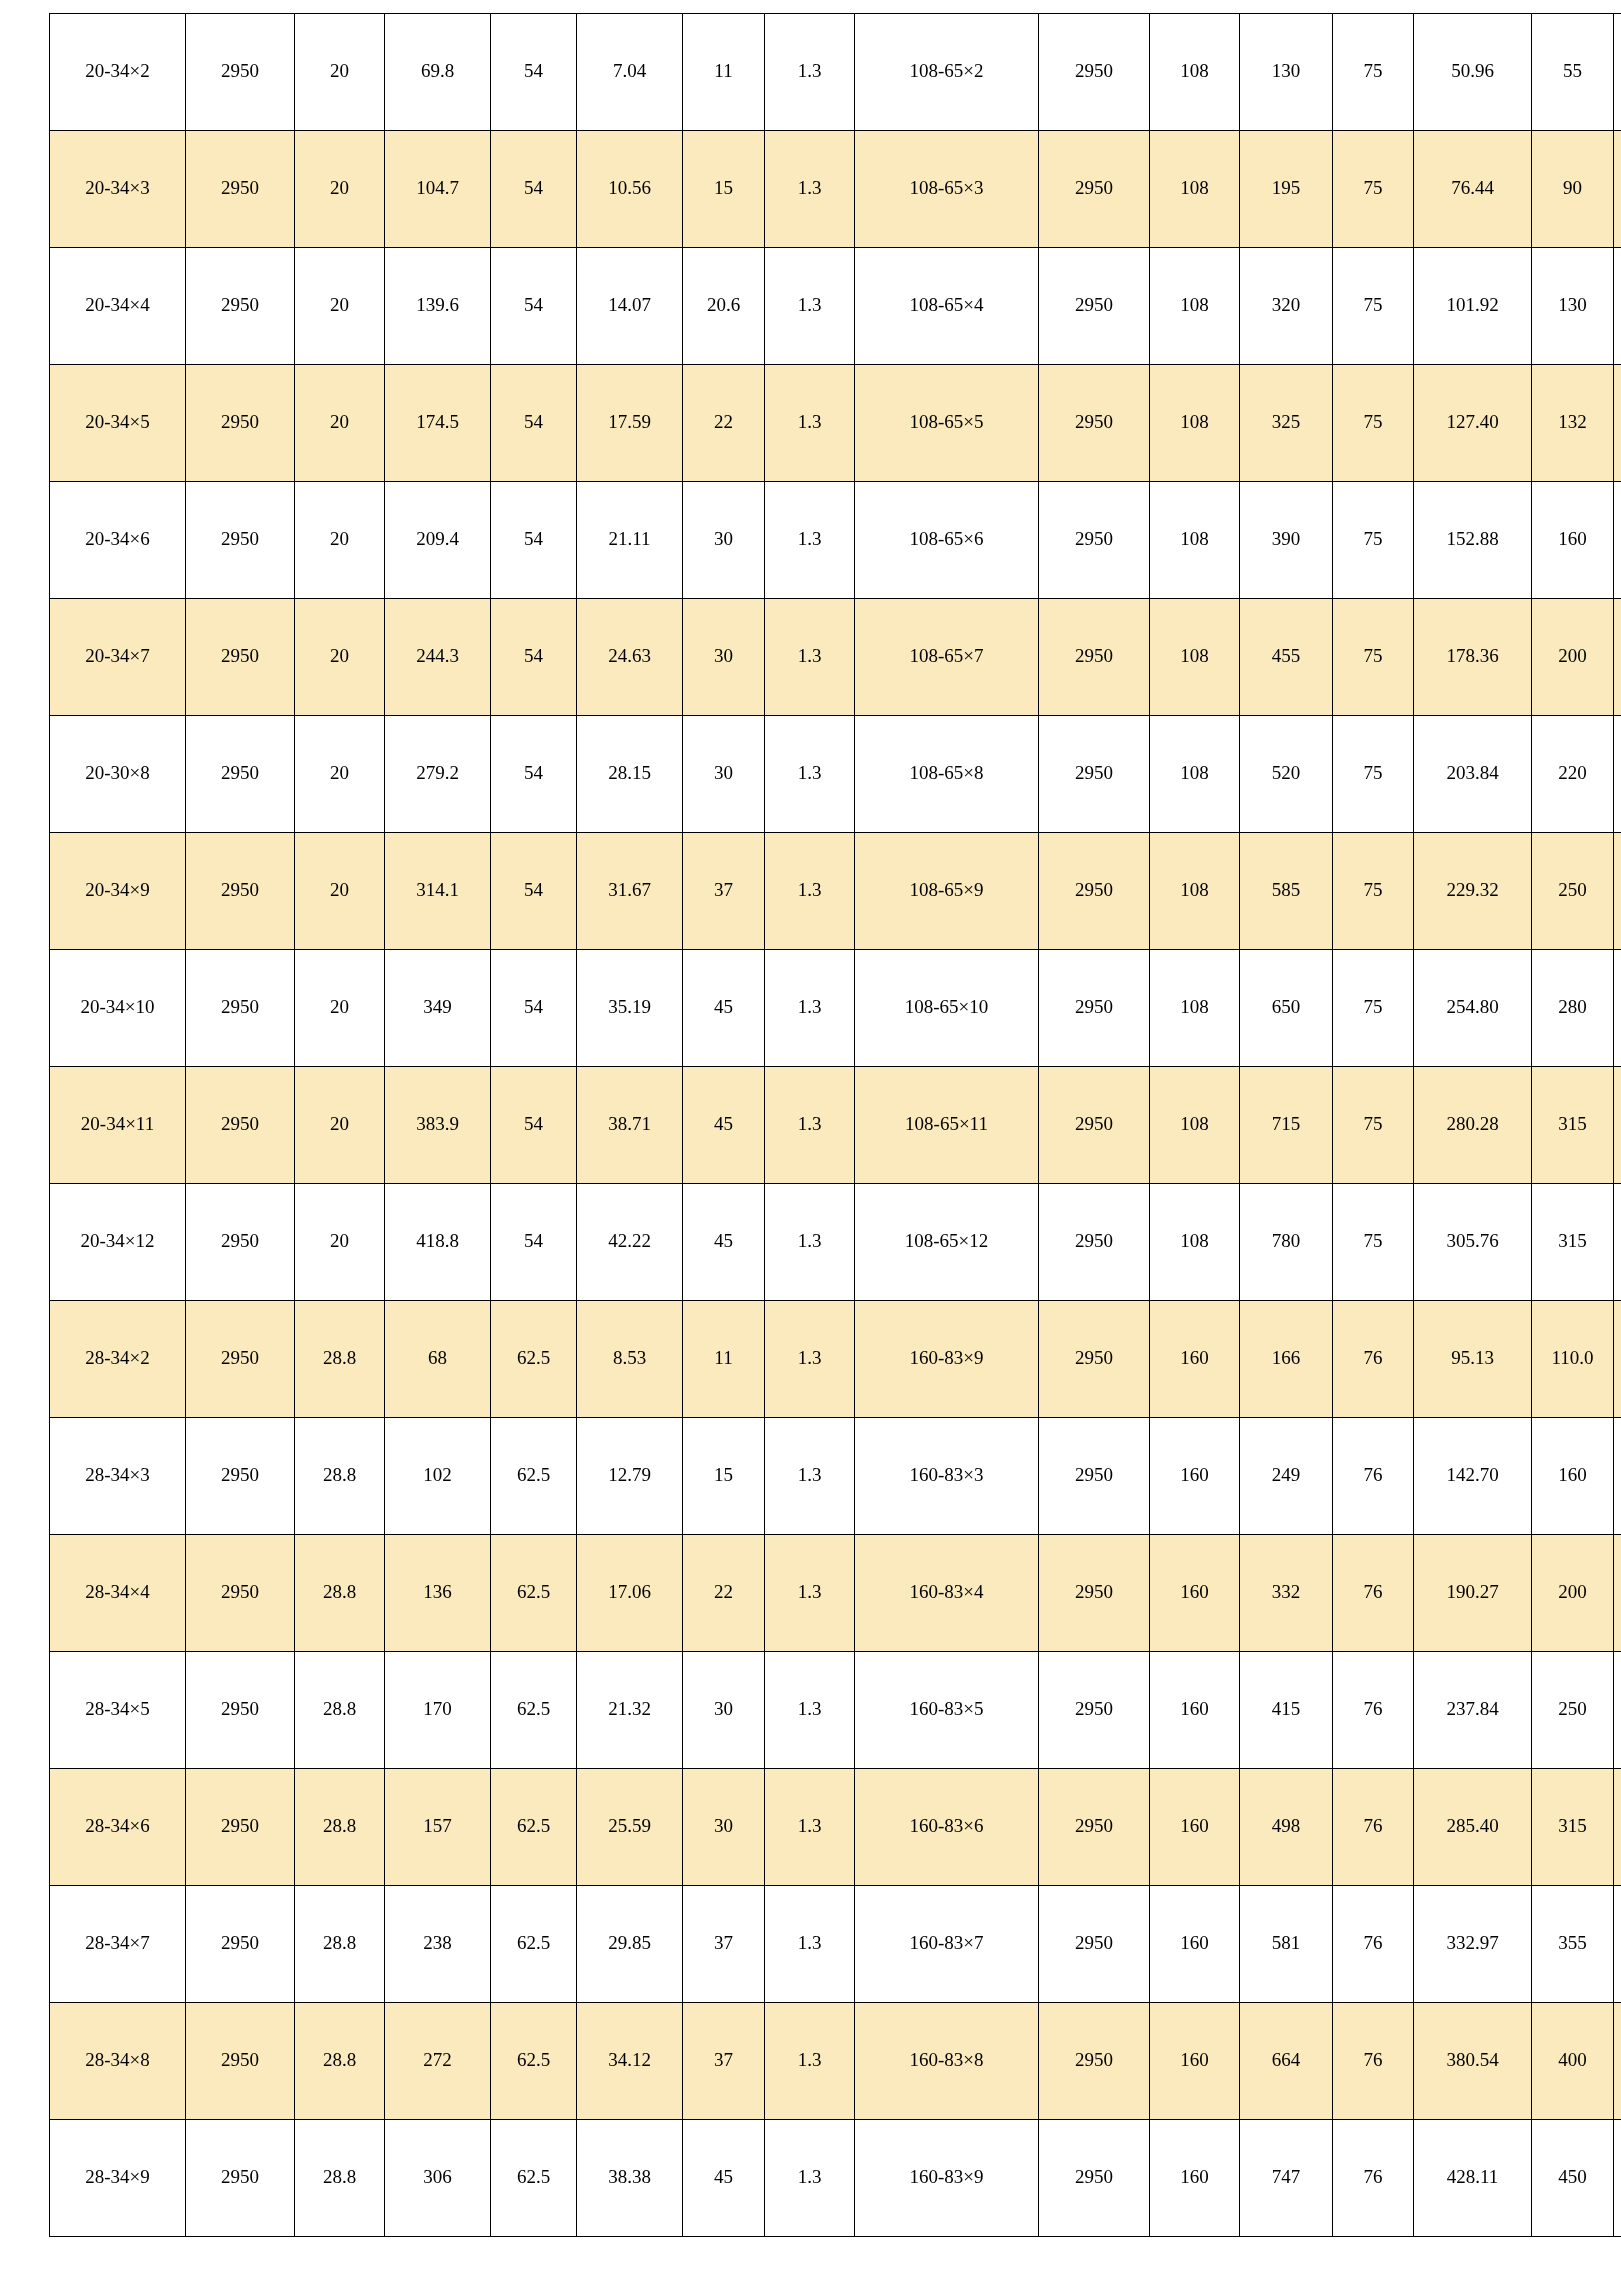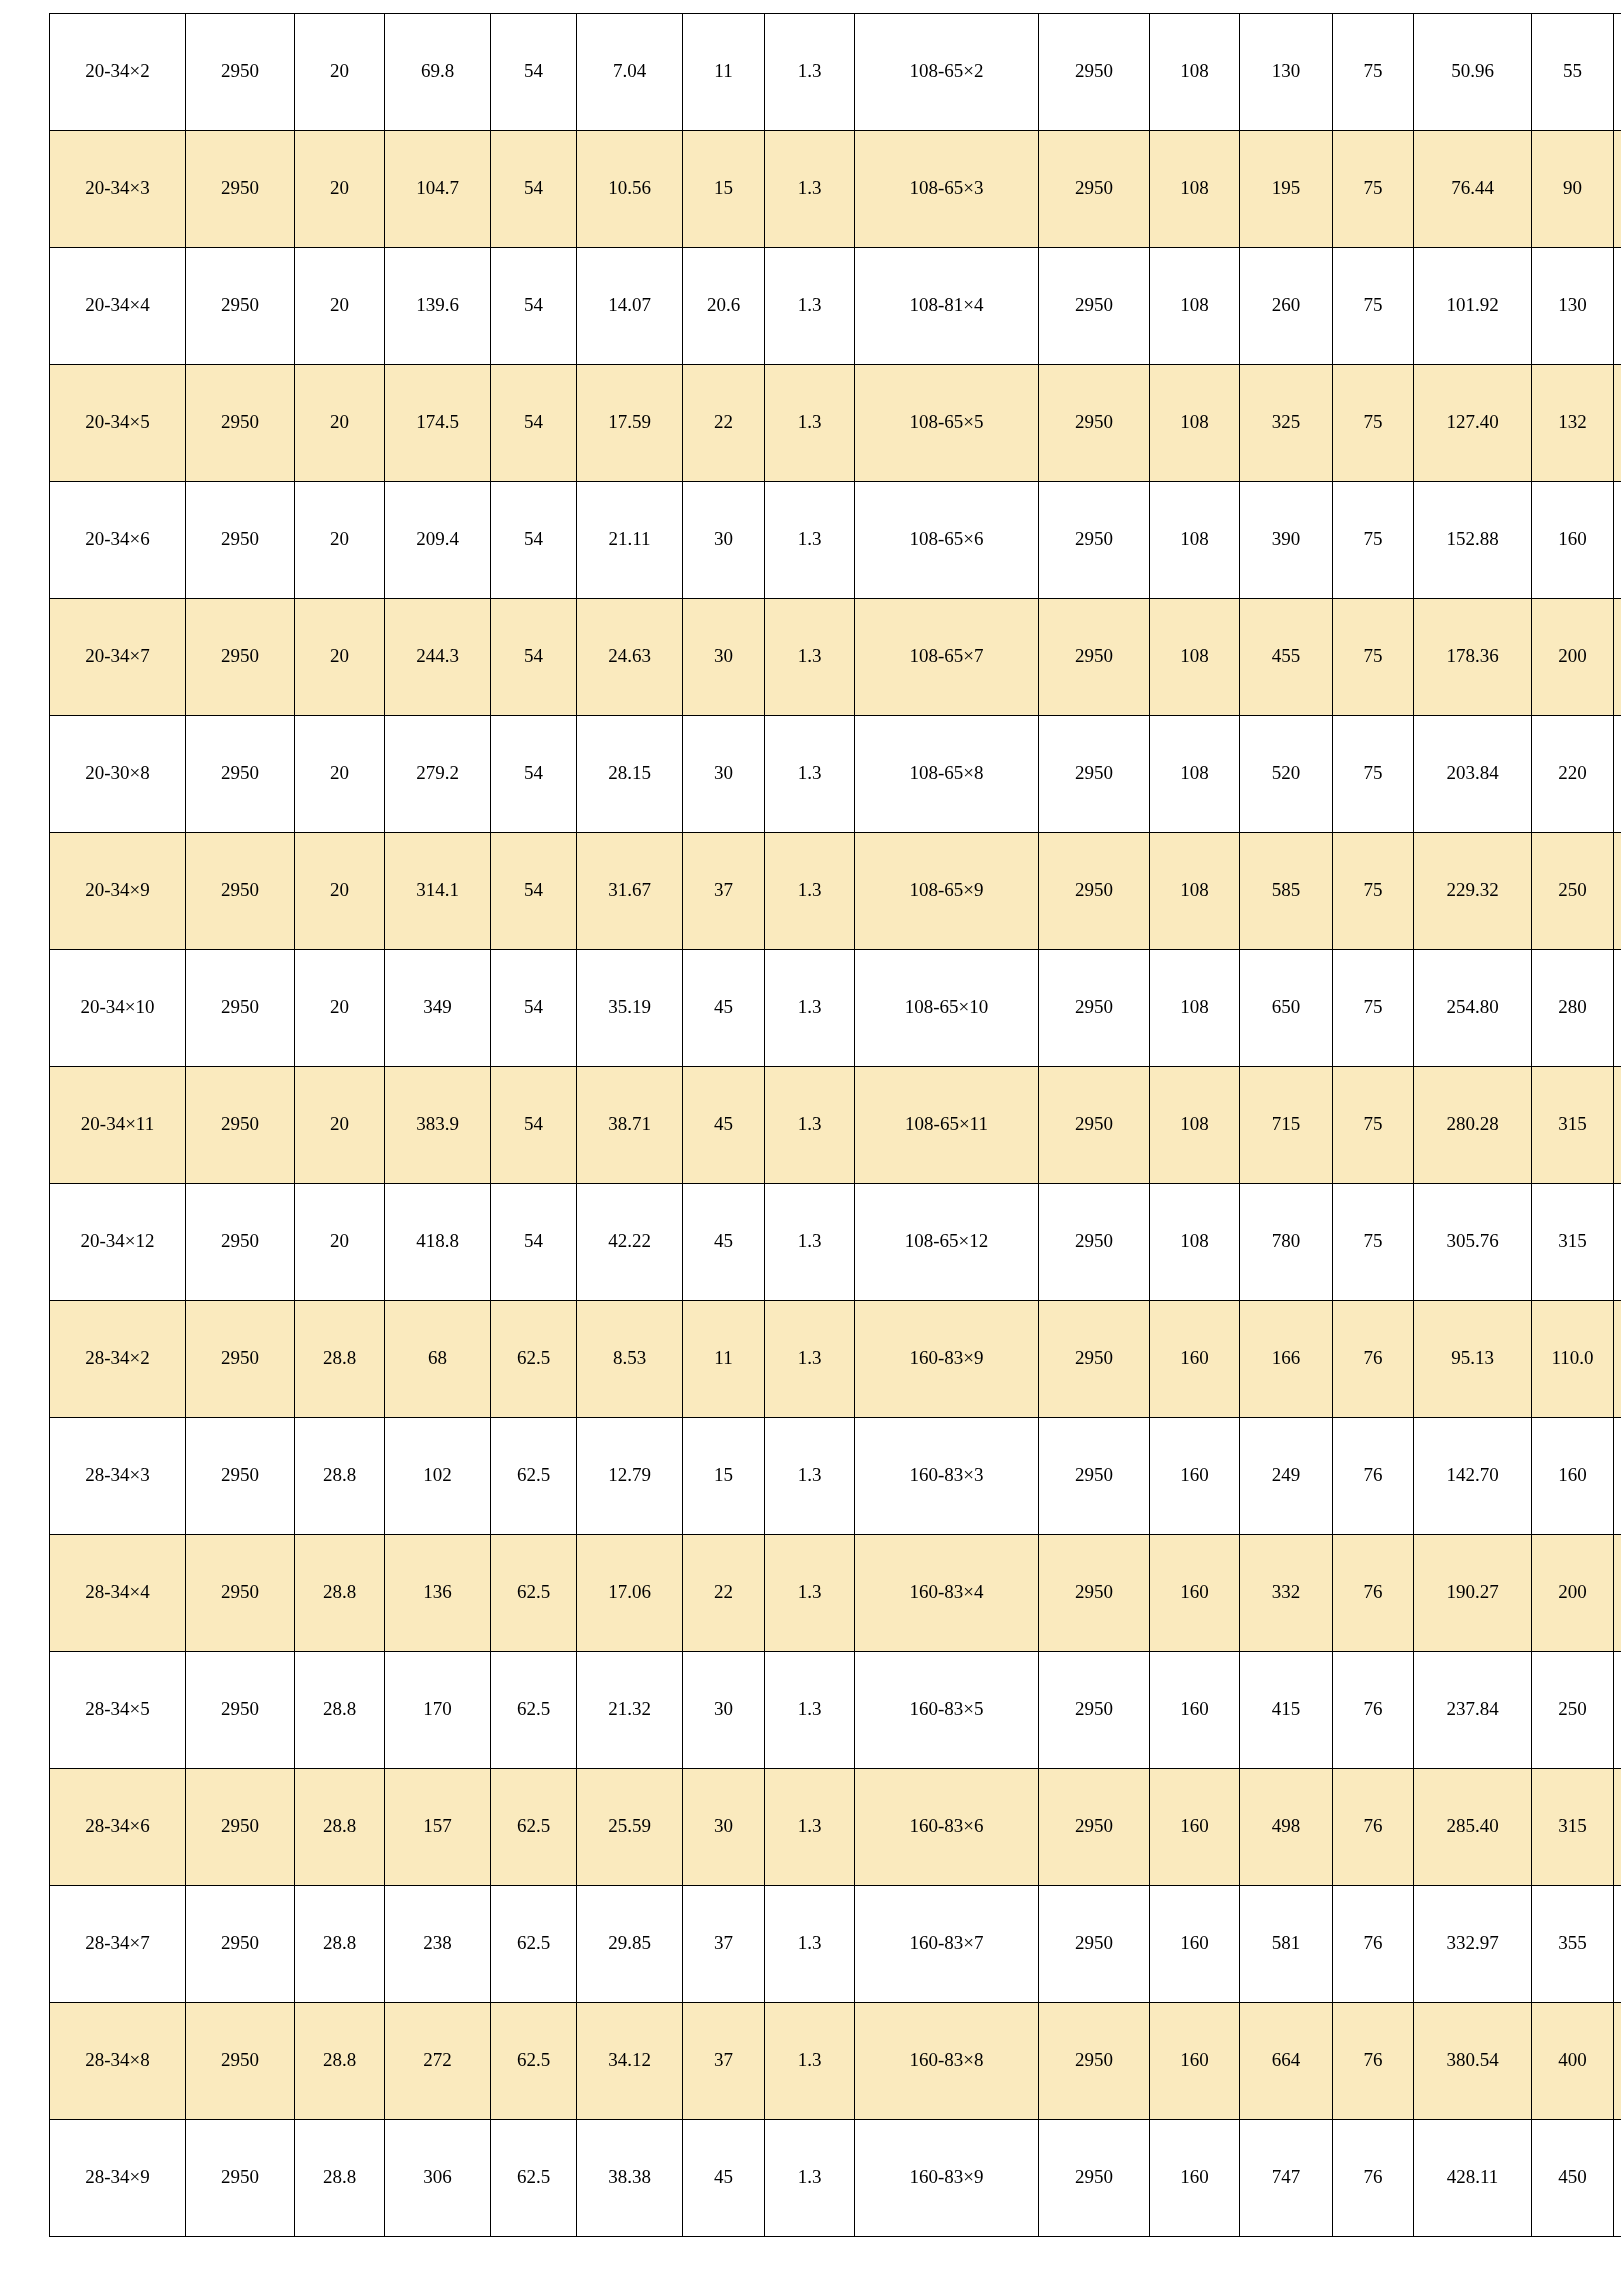--- a/index.html
+++ b/index.html
@@ -123,24 +123,24 @@
         </tr>
         <tr class="plain">
           <td>20-34×4</td>
           <td>2950</td>
           <td>20</td>
           <td>139.6</td>
           <td>54</td>
           <td>14.07</td>
           <td>20.6</td>
           <td>1.3</td>
-          <td>108-81×4</td>
-          <td>2950</td>
-          <td>108</td>
-          <td>260</td>
+          <td>108-65×4</td>
+          <td>2950</td>
+          <td>108</td>
+          <td>320</td>
           <td>75</td>
           <td>101.92</td>
           <td>130</td>
           <td>3.1</td>
         </tr>
         <tr class="shaded">
           <td>20-34×5</td>
           <td>2950</td>
           <td>20</td>
           <td>174.5</td>

